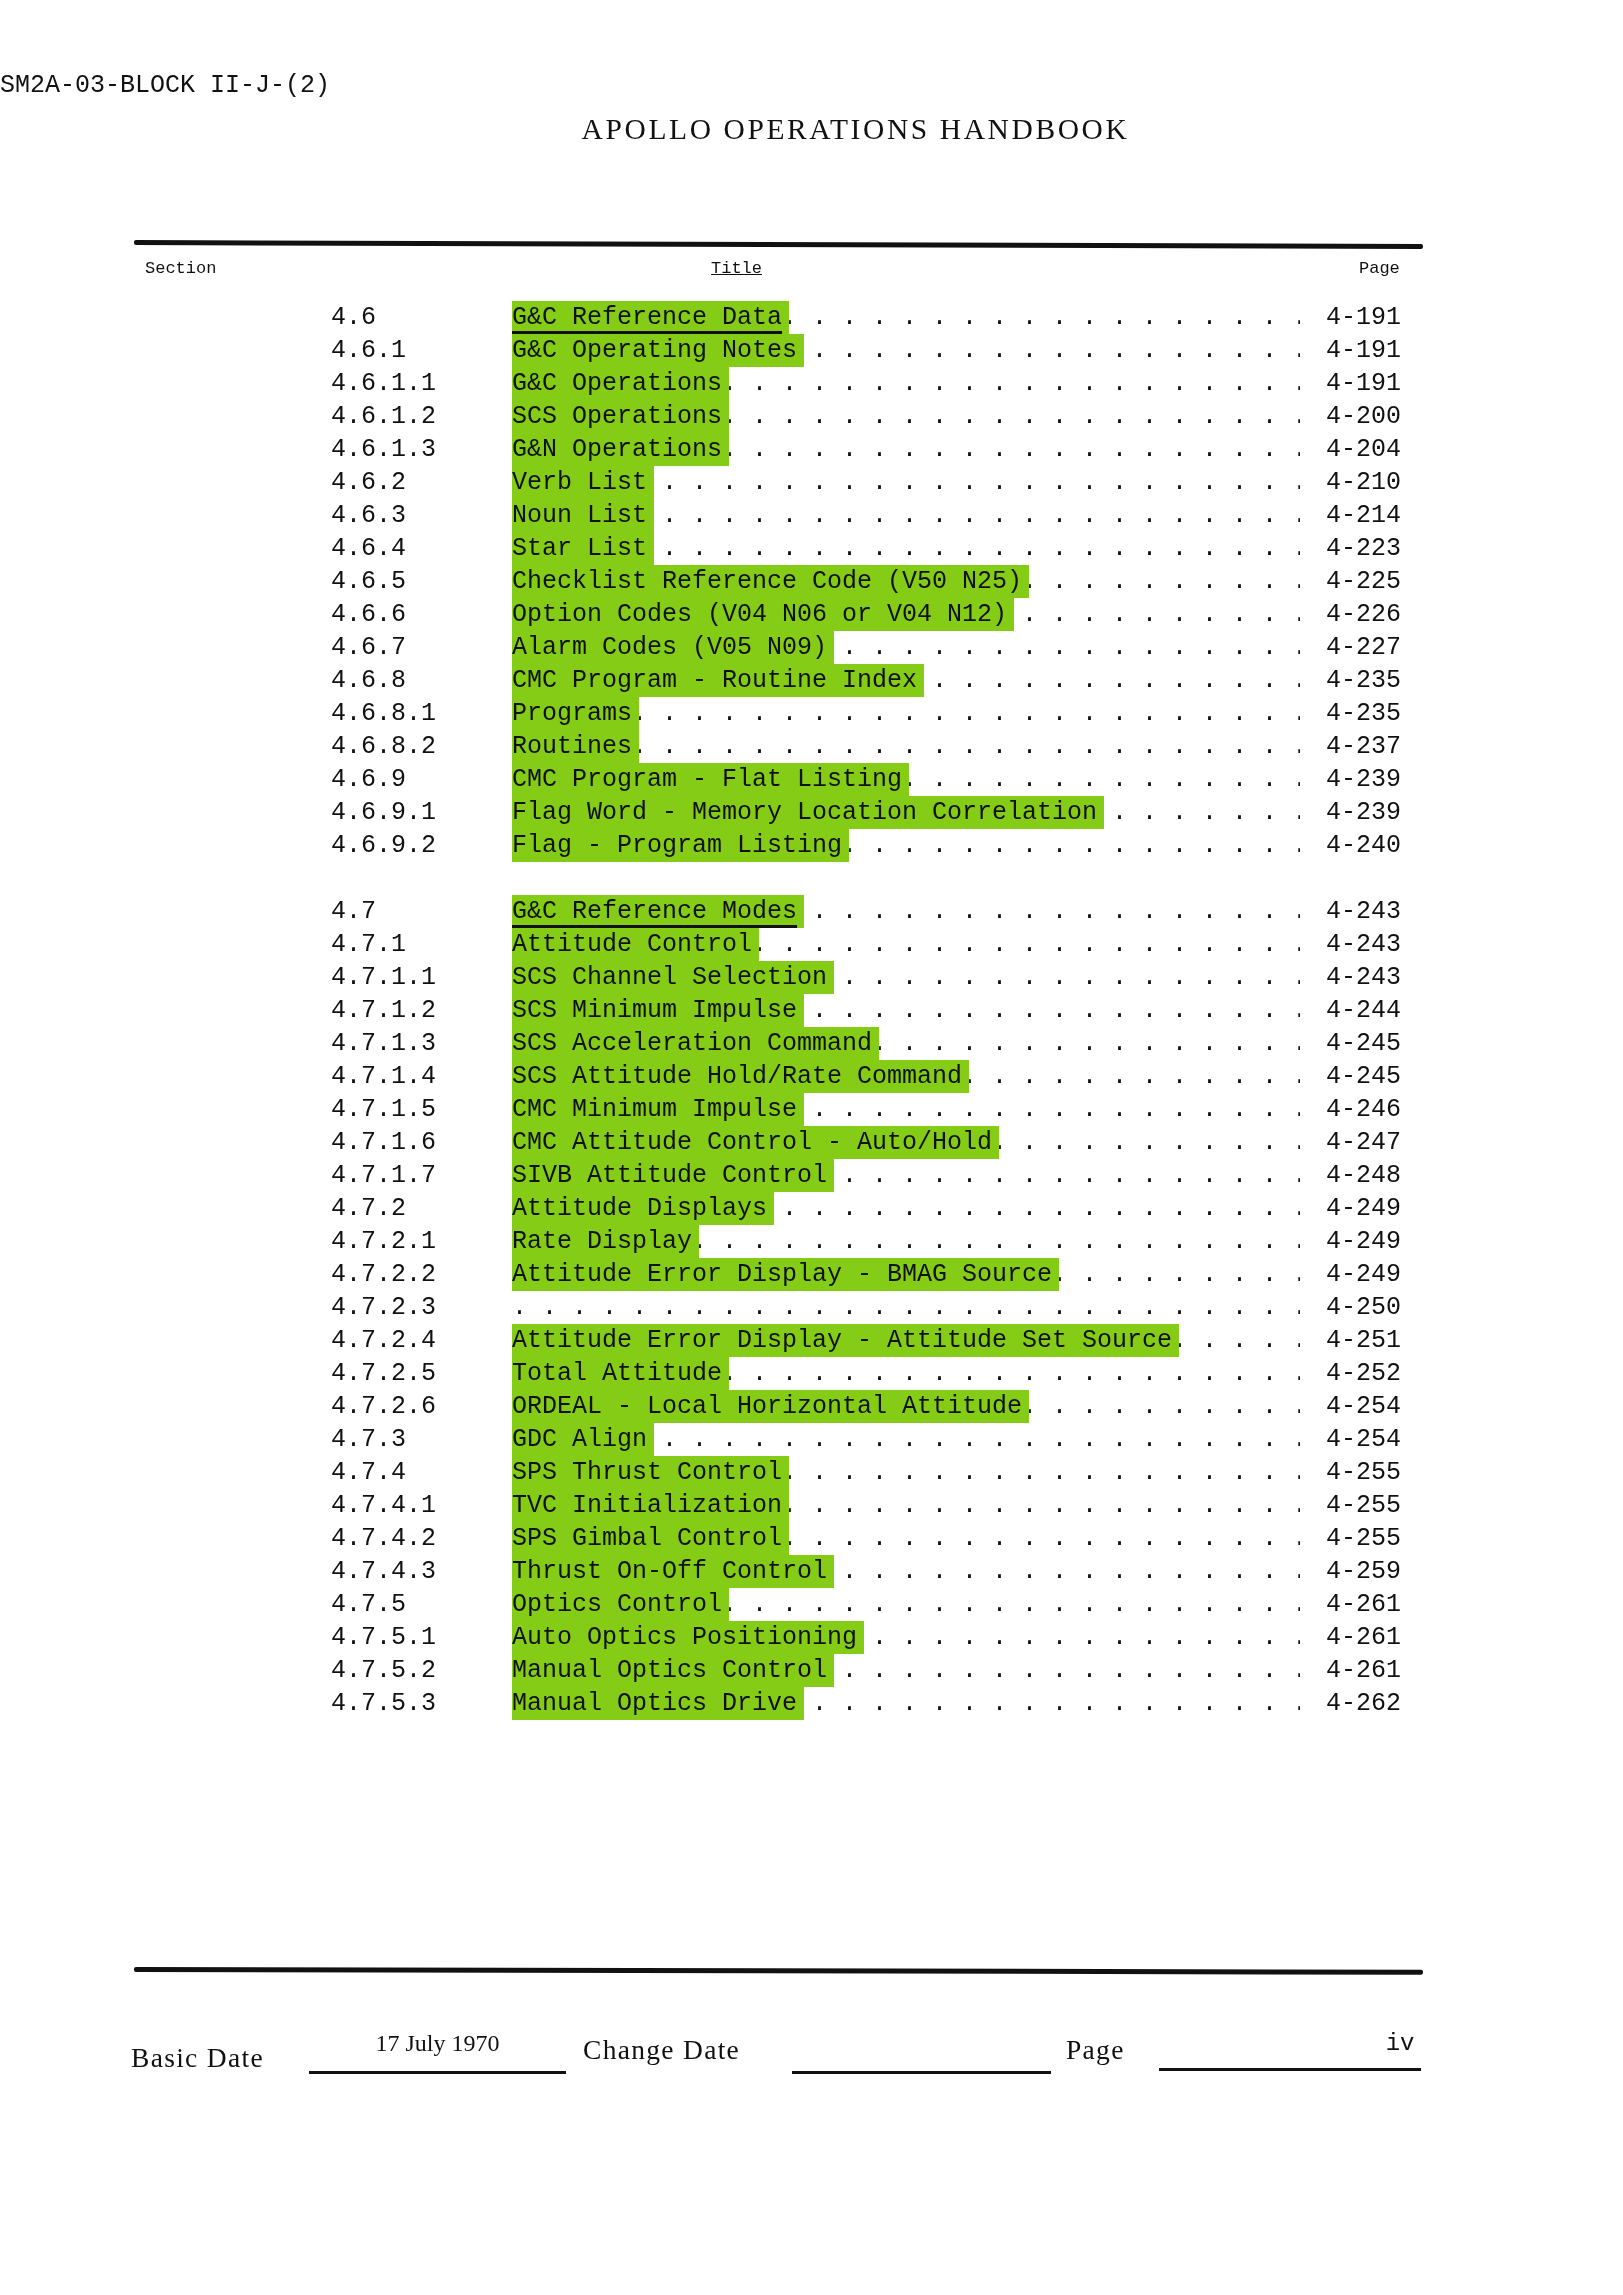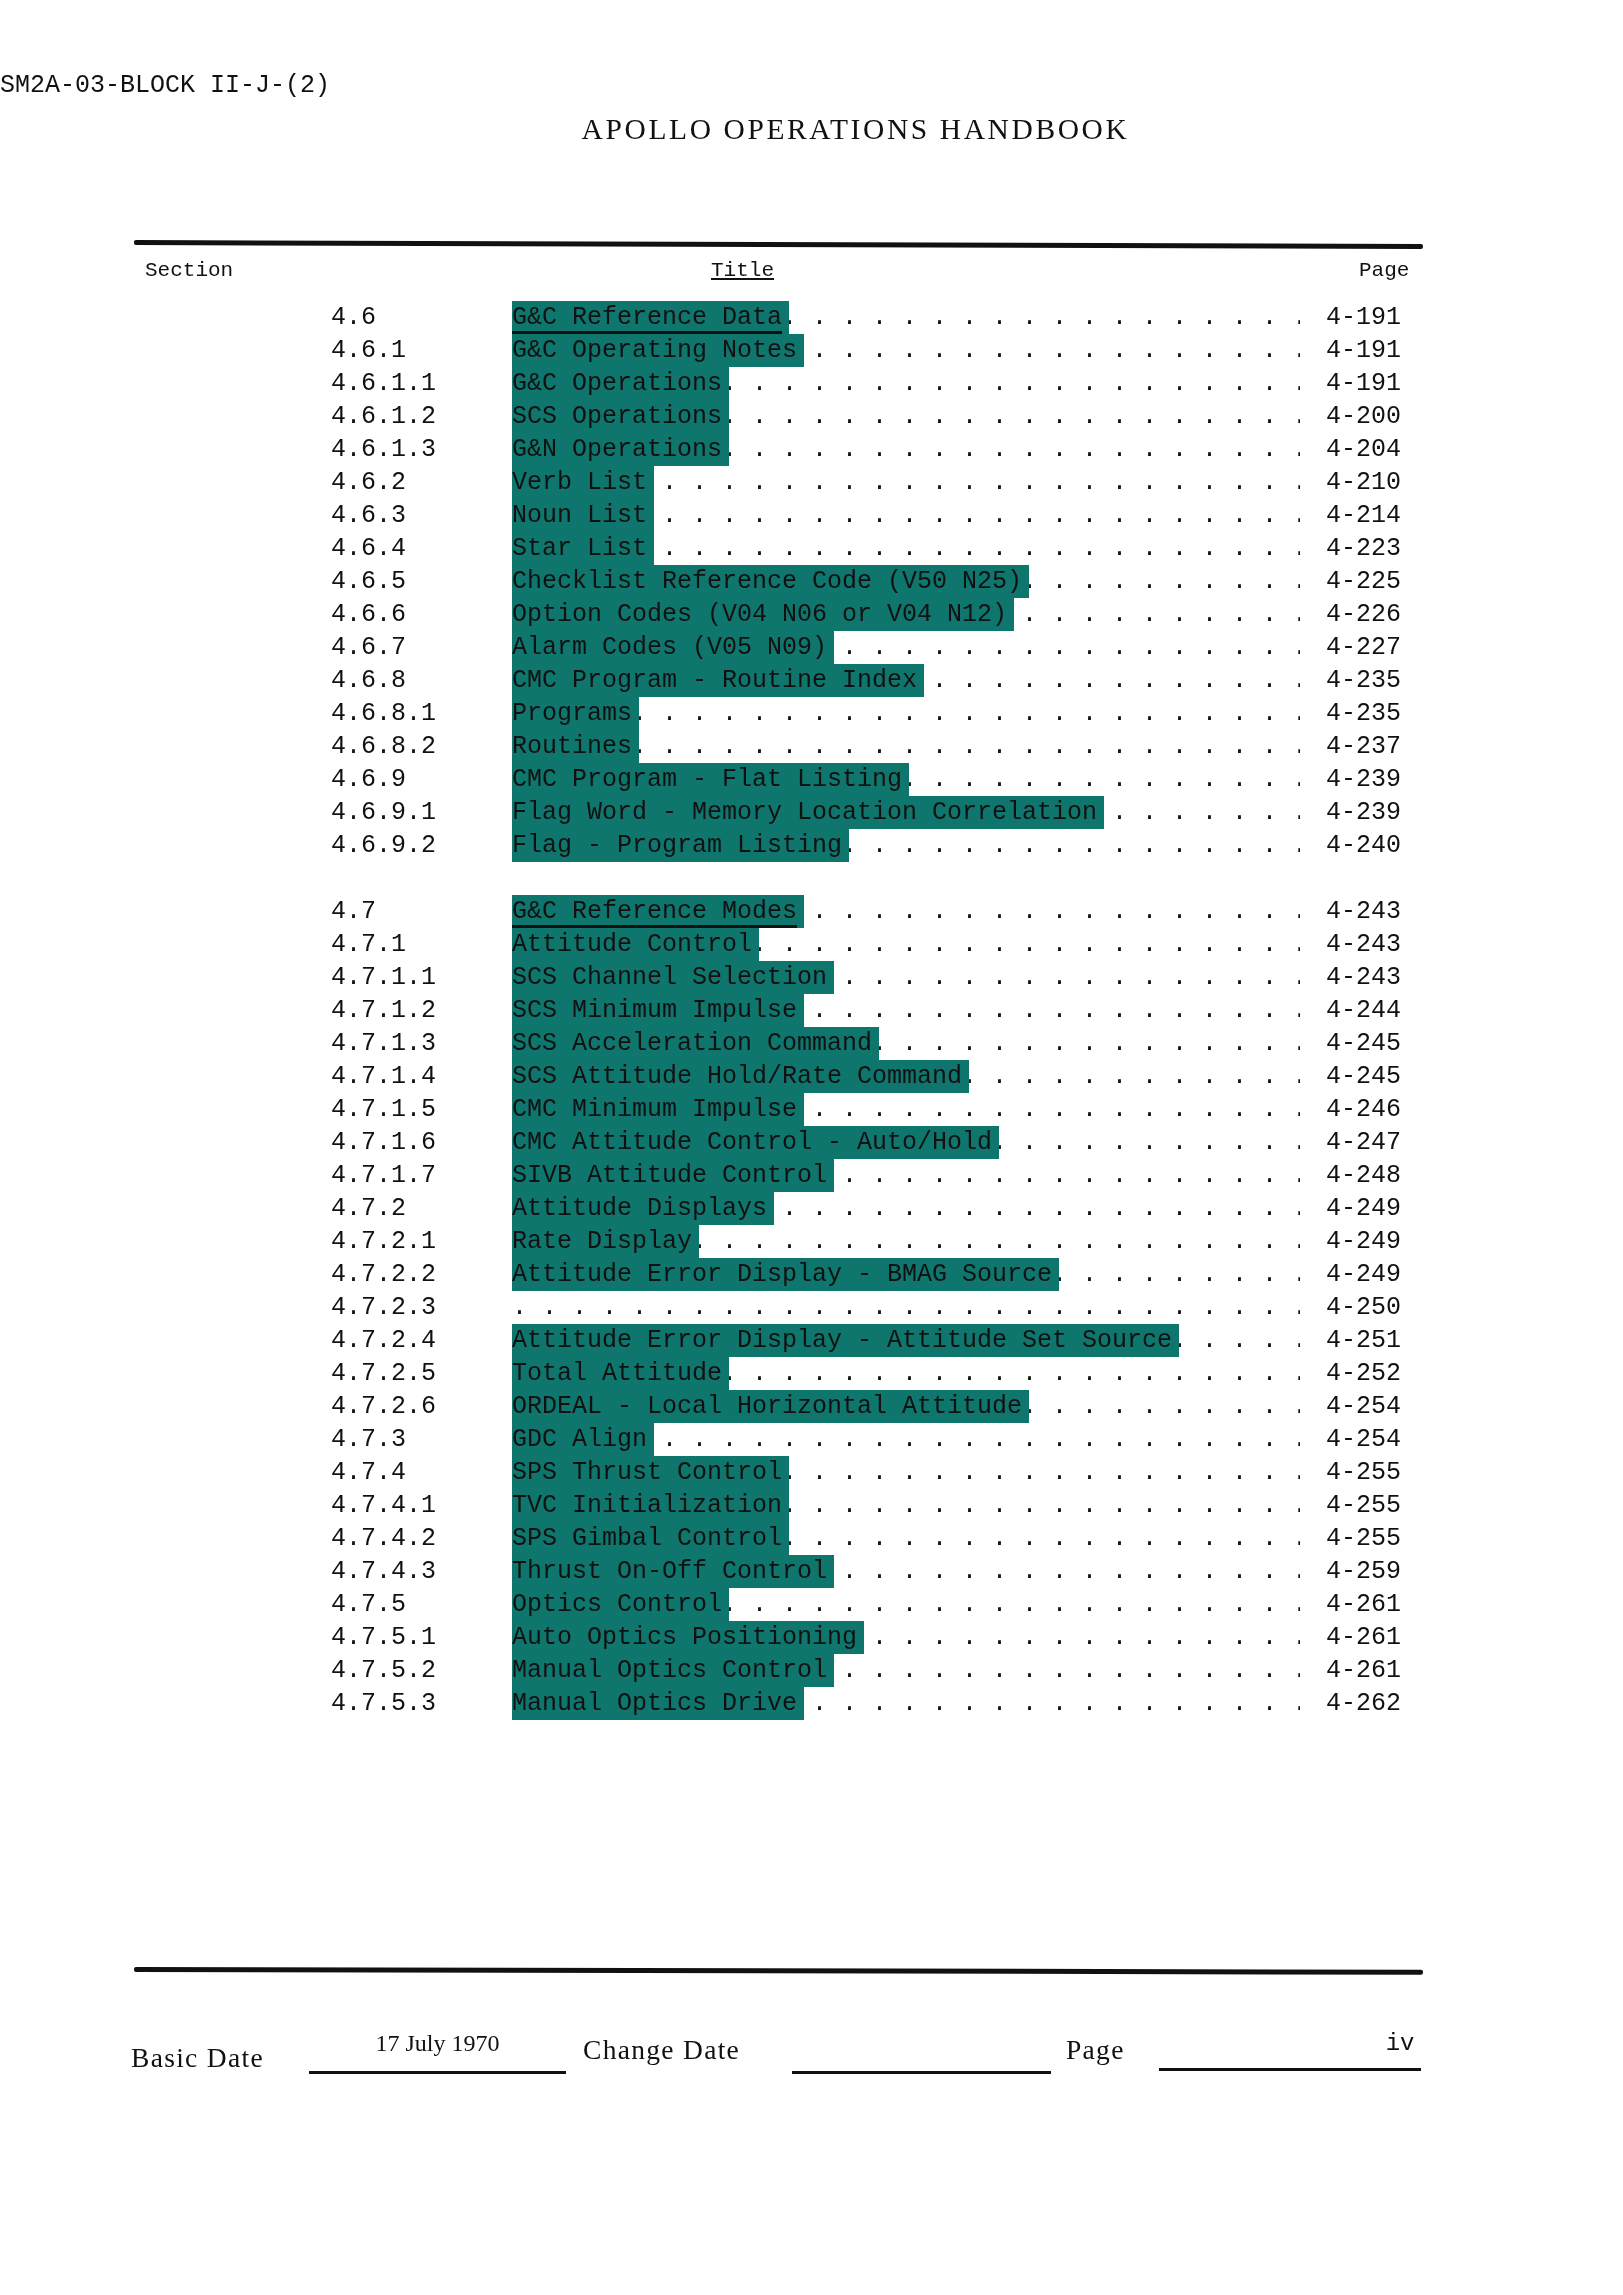--- a/index.html
+++ b/index.html
@@ -18,37 +18,37 @@
     font-family: "Liberation Serif", "DejaVu Serif", serif;
     margin-left: 44px;
   }
   .rule {
     position: absolute; left: 134px; width: 1289px; height: 4.6px;
     background: #111111; border-radius: 2px;
   }
   .rule.top { top: 240px; transform: rotate(0.18deg); transform-origin: left center; }
   .rule.bottom { top: 1967px; transform: rotate(0.12deg); transform-origin: left center; }
   .col-head {
-    position: absolute; top: 259px; font-size: 21px;
+    position: absolute; top: 259px; font-size: 17px;
   }
   .col-head.section { left: 145px; }
   .col-head.title { left: 711px; text-decoration: underline; }
   .col-head.page { left: 1359px; }
 
   .toc {
     position: absolute; left: 0; top: 301px; width: 1623px;
   }
   .toc-group { margin: 0; }
   .toc-group + .toc-group { margin-top: 33px; }
   .toc-row {
     position: relative; height: 33px; font-size: 25px; line-height: 33px;
     white-space: nowrap;
   }
   .toc-row .num { position: absolute; left: 331px; }
-  .toc-row .ttl { position: absolute; left: 512px; background: #0f766e; padding-right: 6.5px; z-index: 2; }
+  .toc-row .ttl { position: absolute; left: 512px; background: #84cc16; padding-right: 6.5px; z-index: 2; }
   .toc-row .ttl.underlined { text-decoration: underline; text-decoration-thickness: 2.6px; text-underline-offset: 6.5px; }
   .toc-row .leader {
     position: absolute; left: 512px; width: 788px; top: 0;
     text-align: right; letter-spacing: 0; z-index: 1; overflow: hidden;
   }
   .toc-row .pg { position: absolute; left: 1326px; }
 
   .footer {
     position: absolute; top: 2030px; left: 131px; width: 1296px; height: 52px;
     font-family: "Liberation Serif", "DejaVu Serif", serif; font-size: 27.5px;

